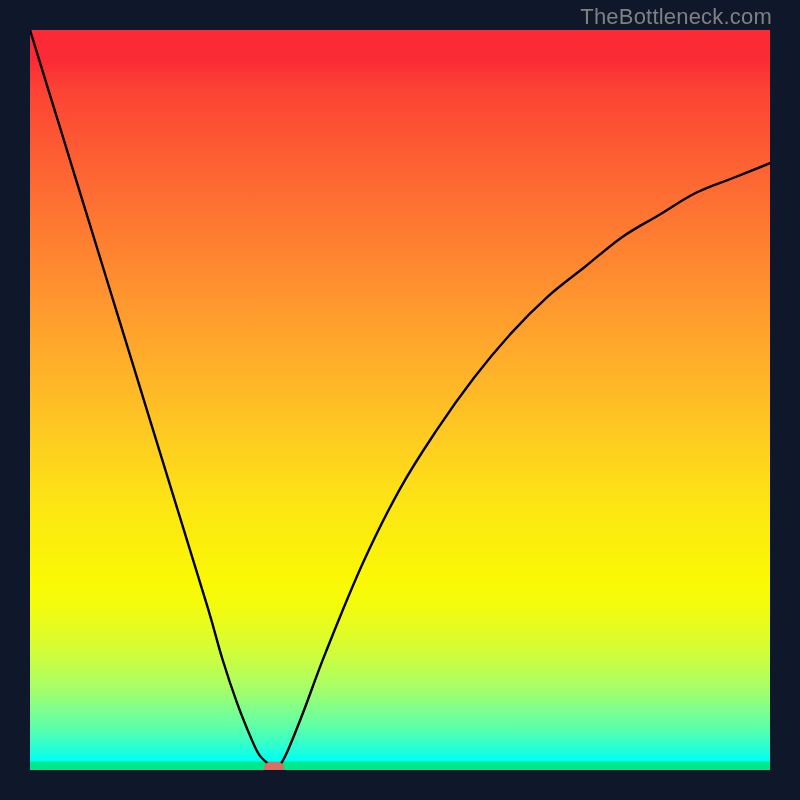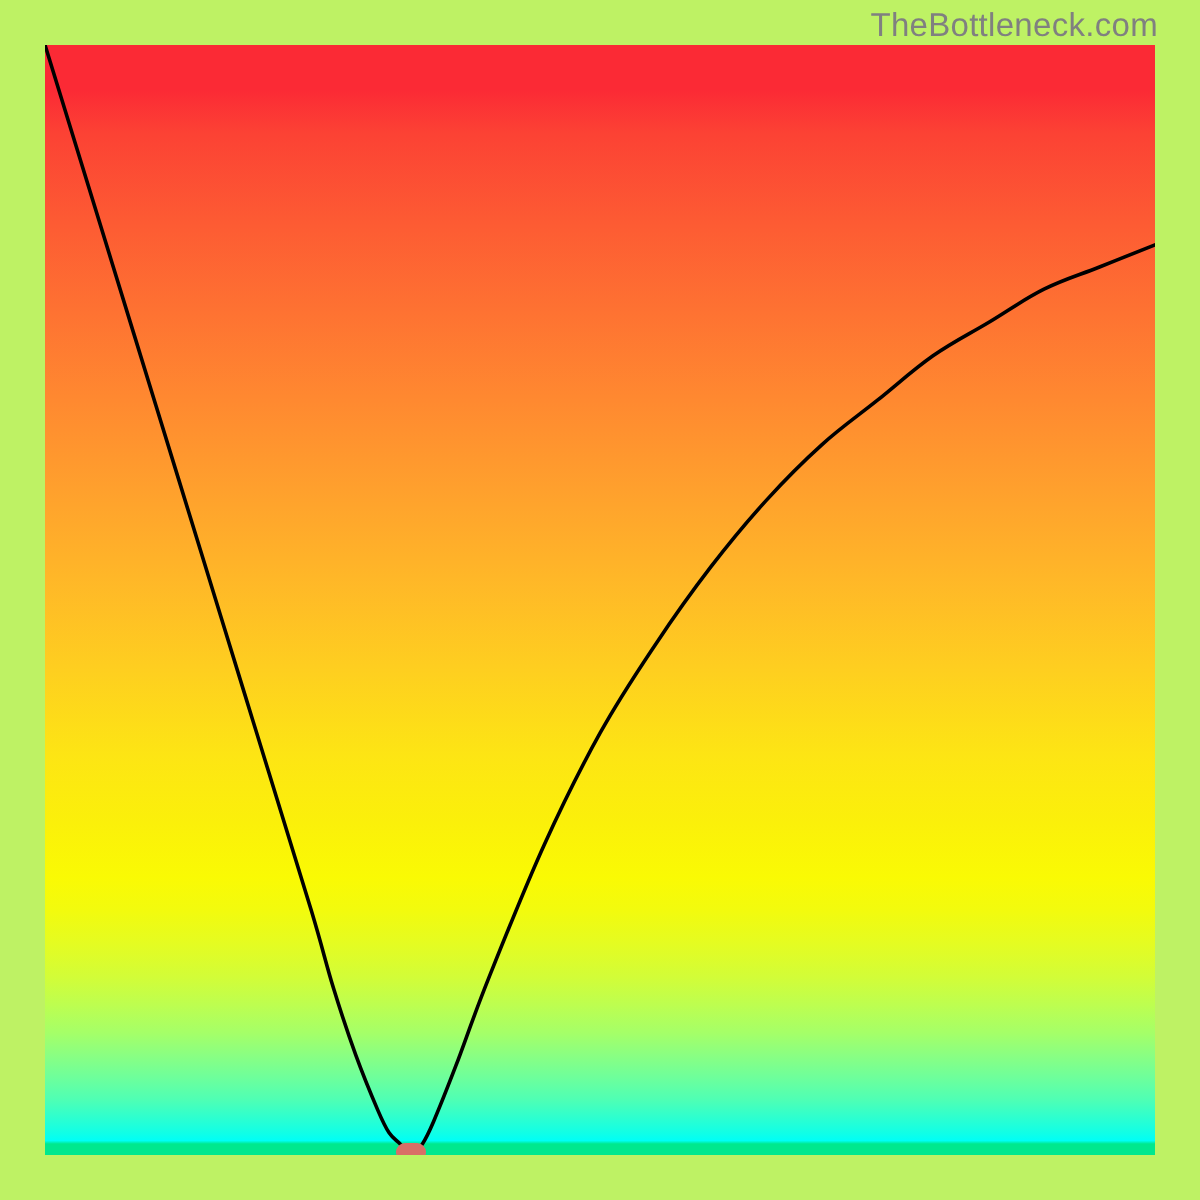--- a/index.html
+++ b/index.html
@@ -9,21 +9,21 @@
     height: 800px;
     background: #000;
     overflow: hidden;
   }
   .frame {
     position: absolute;
     top: 0;
     left: 0;
     width: 800px;
     height: 800px;
-    background: #bef264;
+    background: #0f172a;
   }
   .plot-area {
     position: absolute;
     top: 30px;
     left: 30px;
     width: 740px;
     height: 740px;
     overflow: hidden;
   }
   .gradient {

